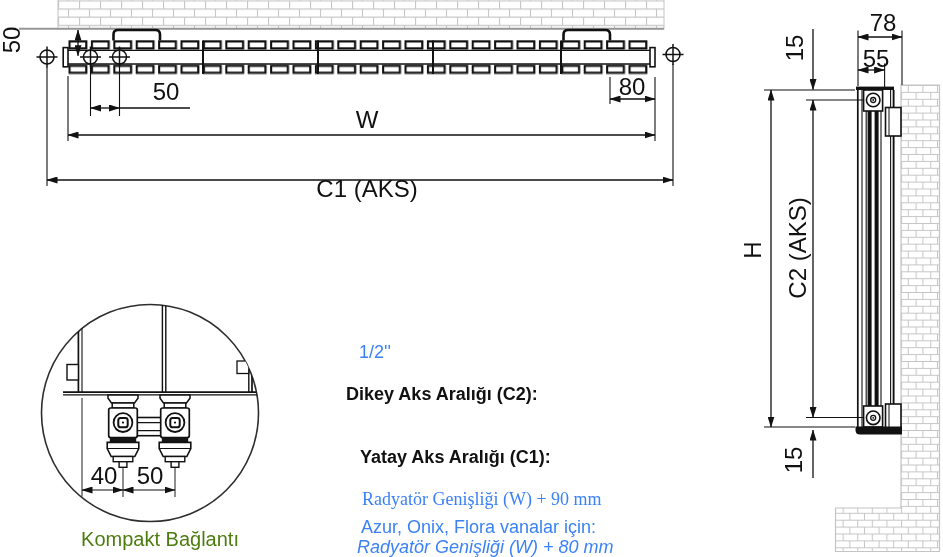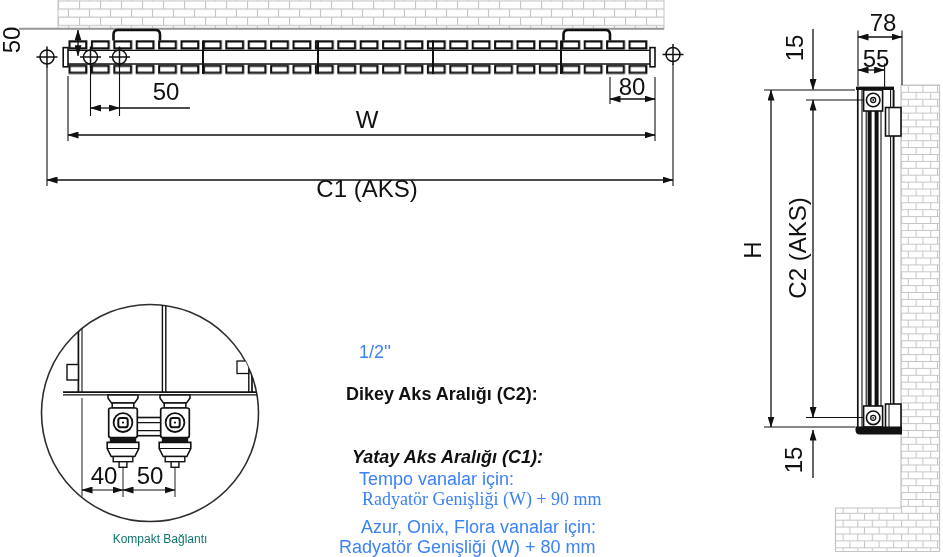--- a/index.html
+++ b/index.html
@@ -4,21 +4,21 @@
 <style>
   html,body{margin:0;padding:0;background:#fff;}
   #canvas{position:relative;width:943px;height:557px;background:#fff;overflow:hidden;
           font-family:"Liberation Sans",sans-serif;}
   #art{position:absolute;left:0;top:0;}
   .lbl{position:absolute;color:#111;font-size:24px;line-height:1;white-space:nowrap;
        transform:translate(-50%,-50%);}
   .lbl.rot{transform:translate(-50%,-50%) rotate(-90deg);}
   .note{position:absolute;color:#3b82f6;font-size:18px;line-height:1.15;white-space:nowrap;}
   .note.b{font-weight:bold;color:#111;}
-  .cap{position:absolute;color:#0f766e;font-size:12px;transform:translate(-50%,-50%);white-space:nowrap;text-align:center;}
+  .cap{position:absolute;color:#4d7c0f;font-size:20px;transform:translate(-50%,-50%);white-space:nowrap;text-align:center;}
 </style>
 </head>
 <body>
 
 <div id="canvas">
 
 <svg id="art" width="943" height="557" viewBox="0 0 943 557">
   <defs>
     <marker id="arr" viewBox="0 0 11 7" markerWidth="11" markerHeight="7" refX="10.5" refY="3.5" orient="auto-start-reverse" markerUnits="userSpaceOnUse">
       <path d="M0 0 L11 3.5 L0 7 Z" fill="#111"></path>
@@ -236,19 +236,18 @@
 <div class="lbl rot" style="left:753px;top:250px;">H</div>
 <div class="lbl rot" style="left:798px;top:248px;">C2 (AKS)</div>
 <div class="lbl rot" style="left:794px;top:460px;">15</div>
 
 <div class="lbl" style="left:104px;top:476px;">40</div>
 <div class="lbl" style="left:150px;top:476px;">50</div>
 <div class="cap" style="left:160px;top:539px;">Kompakt Bağlantı</div>
 
 <div class="note" style="left:359px;top:342px;">1/2''</div>
 <div class="note b" style="left:346px;top:384px;">Dikey Aks Aralığı (C2):</div>
-<div class="note b" style="left:352px;top:447px;font-style:italic;">Yatay Aks Aralığı (C1):</div>
-<div class="note" style="left:359px;top:469px;">Tempo vanalar için:</div>
+<div class="note b" style="left:360px;top:447px;">Yatay Aks Aralığı (C1):</div>
 <div class="note" style="left:362px;top:489px;font-family:Liberation Serif, serif;">Radyatör Genişliği (W) + 90 mm</div>
 <div class="note" style="left:361px;top:517px;">Azur, Onix, Flora vanalar için:</div>
-<div class="note" style="left:339px;top:537px;">Radyatör Genişliği (W) + 80 mm</div>
+<div class="note" style="left:357px;top:537px;font-style:italic;">Radyatör Genişliği (W) + 80 mm</div>
 
 </div>
 
 </body></html>

